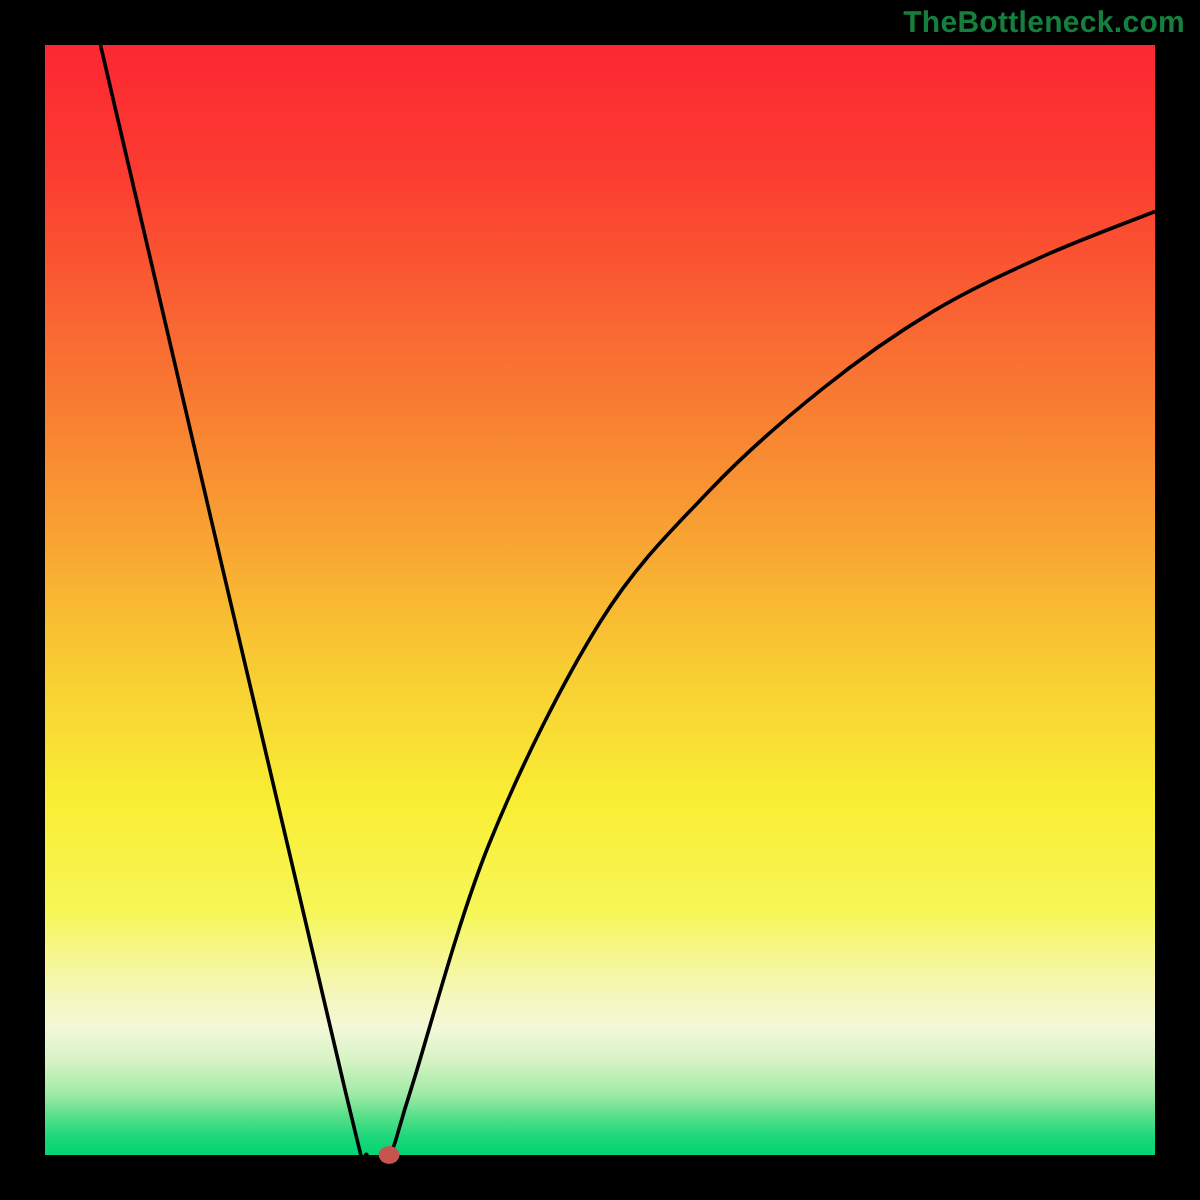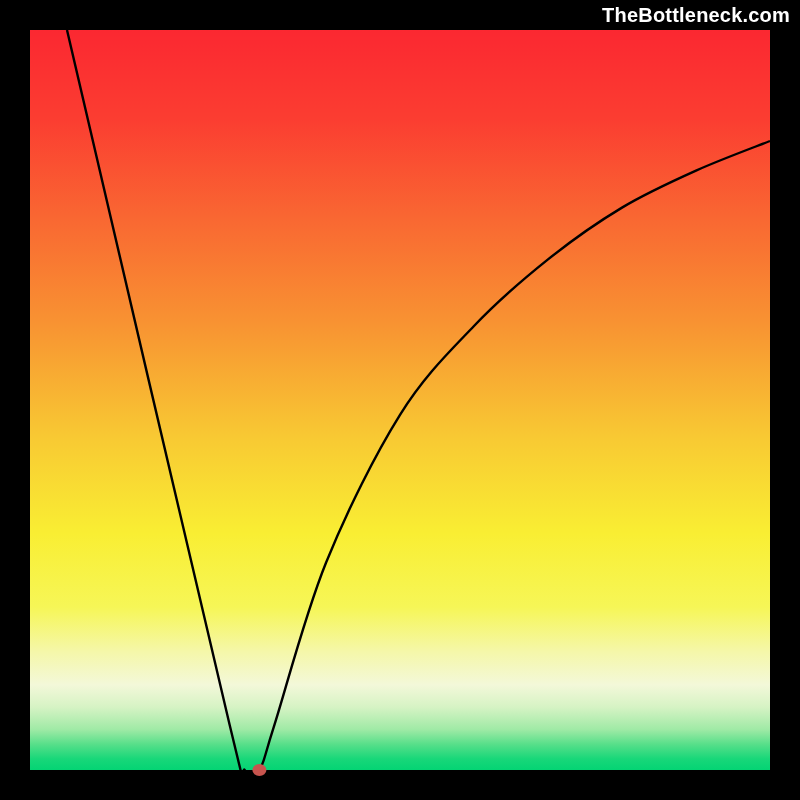--- a/index.html
+++ b/index.html
@@ -14,21 +14,21 @@
   .frame {
     position: relative;
     width: 800px;
     height: 800px;
     background: #000;
   }
   .watermark {
     position: absolute;
     top: 4px;
     right: 10px;
-    color: #ffffff;
+    color: #15803d;
     font-size: 20px;
     font-weight: 600;
     letter-spacing: 0.2px;
     z-index: 10;
   }
   svg {
     position: absolute;
     top: 0;
     left: 0;
   }

